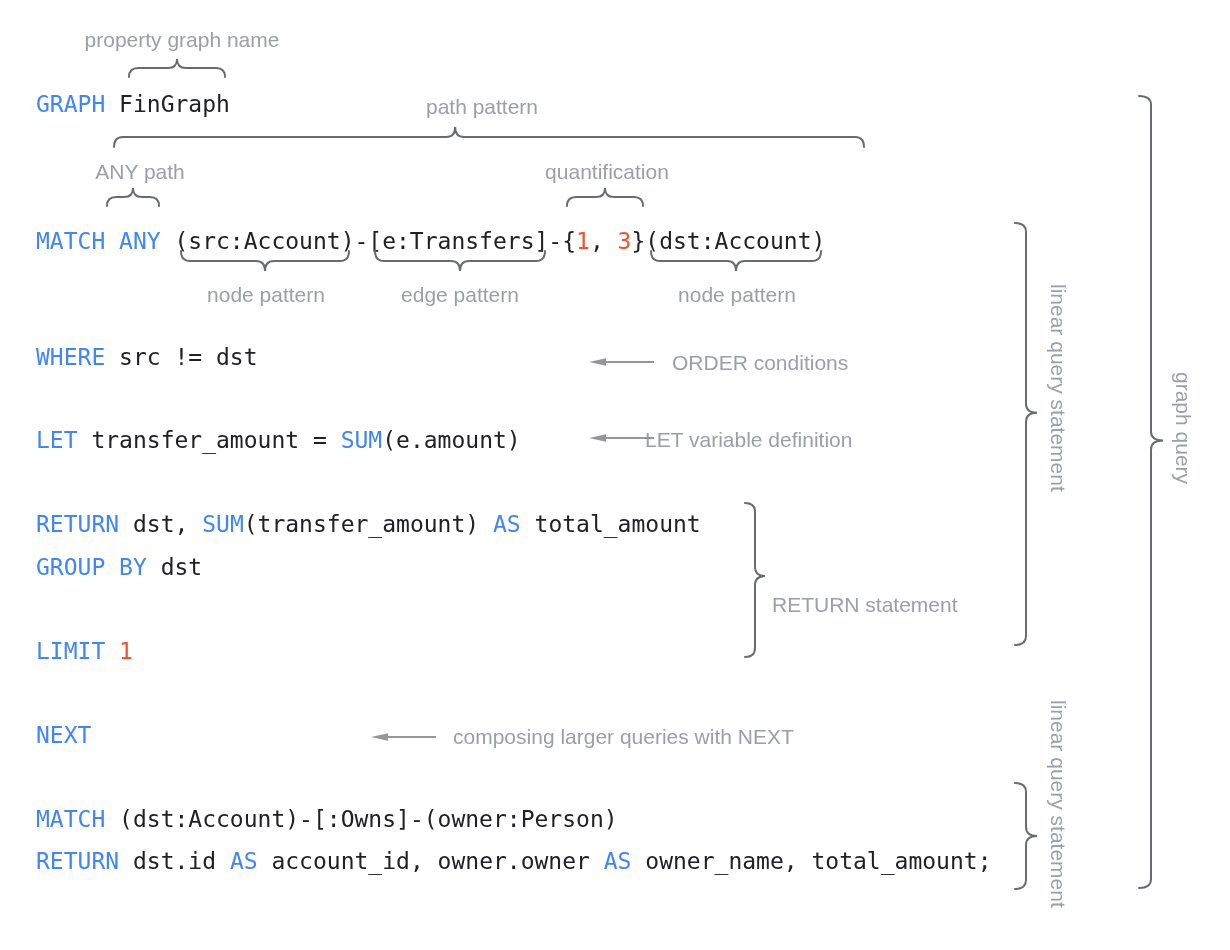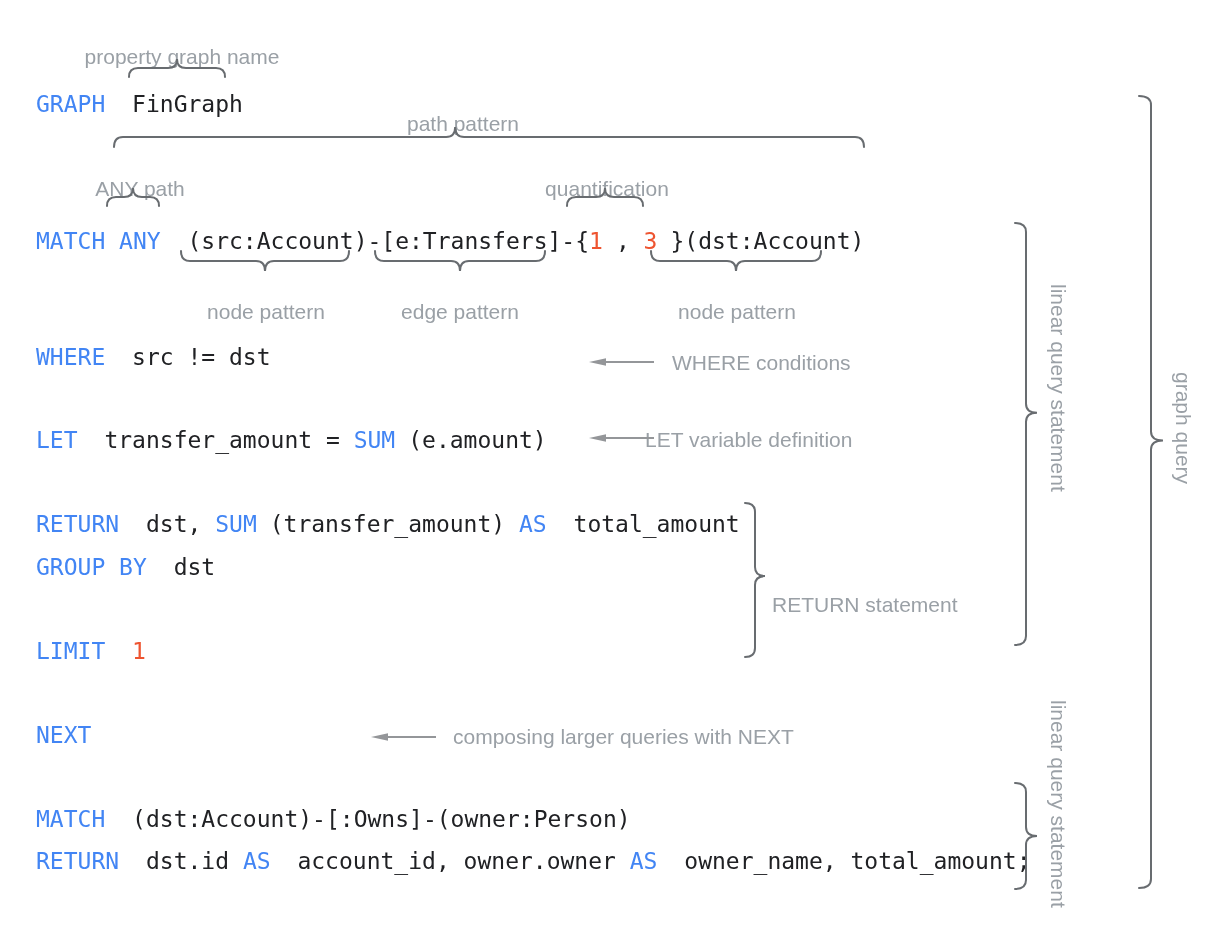--- a/index.html
+++ b/index.html
@@ -1,44 +1,44 @@
 <!DOCTYPE html>
 <html style="--kw: #4285f4; --code: #202124; --num: #ee5430; --label: #9aa0a6; --brace: #686c70; --arrow: #949699;"><head>
 <meta charset="utf-8">
 <style>
   html,body{margin:0;padding:0;background:#ffffff;}
   #canvas{position:relative;width:1230px;height:950px;background:#ffffff;overflow:hidden;
           font-family:"Liberation Sans",sans-serif;}
   .code{position:absolute;font-family:"DejaVu Sans Mono","Liberation Mono",monospace;
         font-size:23px;line-height:27px;white-space:pre;color:var(--code);}
   .tk-k{color:var(--kw);text-align:center;}
-  .tk-p{color:var(--code);margin-left:13px;}
+  .tk-p{color:var(--code);}
   .tk-n{color:var(--num);}
   .lbl{position:absolute;font-size:21px;line-height:25px;color:var(--label);white-space:nowrap;}
-  .lbl.c{transform:translateX(-50%);margin-top:17px;}
+  .lbl.c{transform:translateX(-50%);}
   .vlbl{position:absolute;font-size:21px;line-height:25px;color:var(--label);white-space:nowrap;
         writing-mode:vertical-rl;}
   svg{position:absolute;overflow:visible;}
   svg[data-brace] path{fill:none;stroke:var(--brace);stroke-width:2;stroke-linecap:round;}
   .arrow line{stroke:var(--arrow);stroke-width:2;}
   .arrow path{fill:var(--arrow);stroke:none;}
 </style>
 </head>
 <body>
 
 <div id="canvas">
 
   <div class="lbl c" style="left:182px;top:27px">property graph name</div>
-  <div class="lbl c" style="left:463px;top:94px">path pattern</div>
+  <div class="lbl c" style="left:482px;top:94px">path pattern</div>
   <div class="lbl c" style="left:140px;top:159px">ANY path</div>
   <div class="lbl c" style="left:607px;top:159px">quantification</div>
   <div class="lbl c" style="left:266px;top:282px">node pattern</div>
   <div class="lbl c" style="left:460px;top:282px">edge pattern</div>
   <div class="lbl c" style="left:737px;top:282px">node pattern</div>
-  <div class="lbl" style="left:672px;top:350px">WHERE conditions</div>
+  <div class="lbl" style="left:672px;top:350px">ORDER conditions</div>
   <div class="lbl" style="left:645px;top:427px">LET variable definition</div>
   <div class="lbl" style="left:772px;top:592px">RETURN statement</div>
   <div class="lbl" style="left:453px;top:724px">composing larger queries with NEXT</div>
   <div class="vlbl" style="left:1046px;top:284px">linear query statement</div>
   <div class="vlbl" style="left:1046px;top:700px">linear query statement</div>
   <div class="vlbl" style="left:1171px;top:372px">graph query</div>
 
   <div class="code" style="left:36px;top:91px"><span class="tk-k">GRAPH</span><span class="tk-p"> FinGraph</span></div>
   <div class="code" style="left:36px;top:228px"><span class="tk-k">MATCH ANY</span><span class="tk-p"> (src:Account)-[e:Transfers]-{</span><span class="tk-n">1</span><span class="tk-p">, </span><span class="tk-n">3</span><span class="tk-p">}(dst:Account)</span></div>
   <div class="code" style="left:36px;top:344px"><span class="tk-k">WHERE</span><span class="tk-p"> src != dst</span></div>

